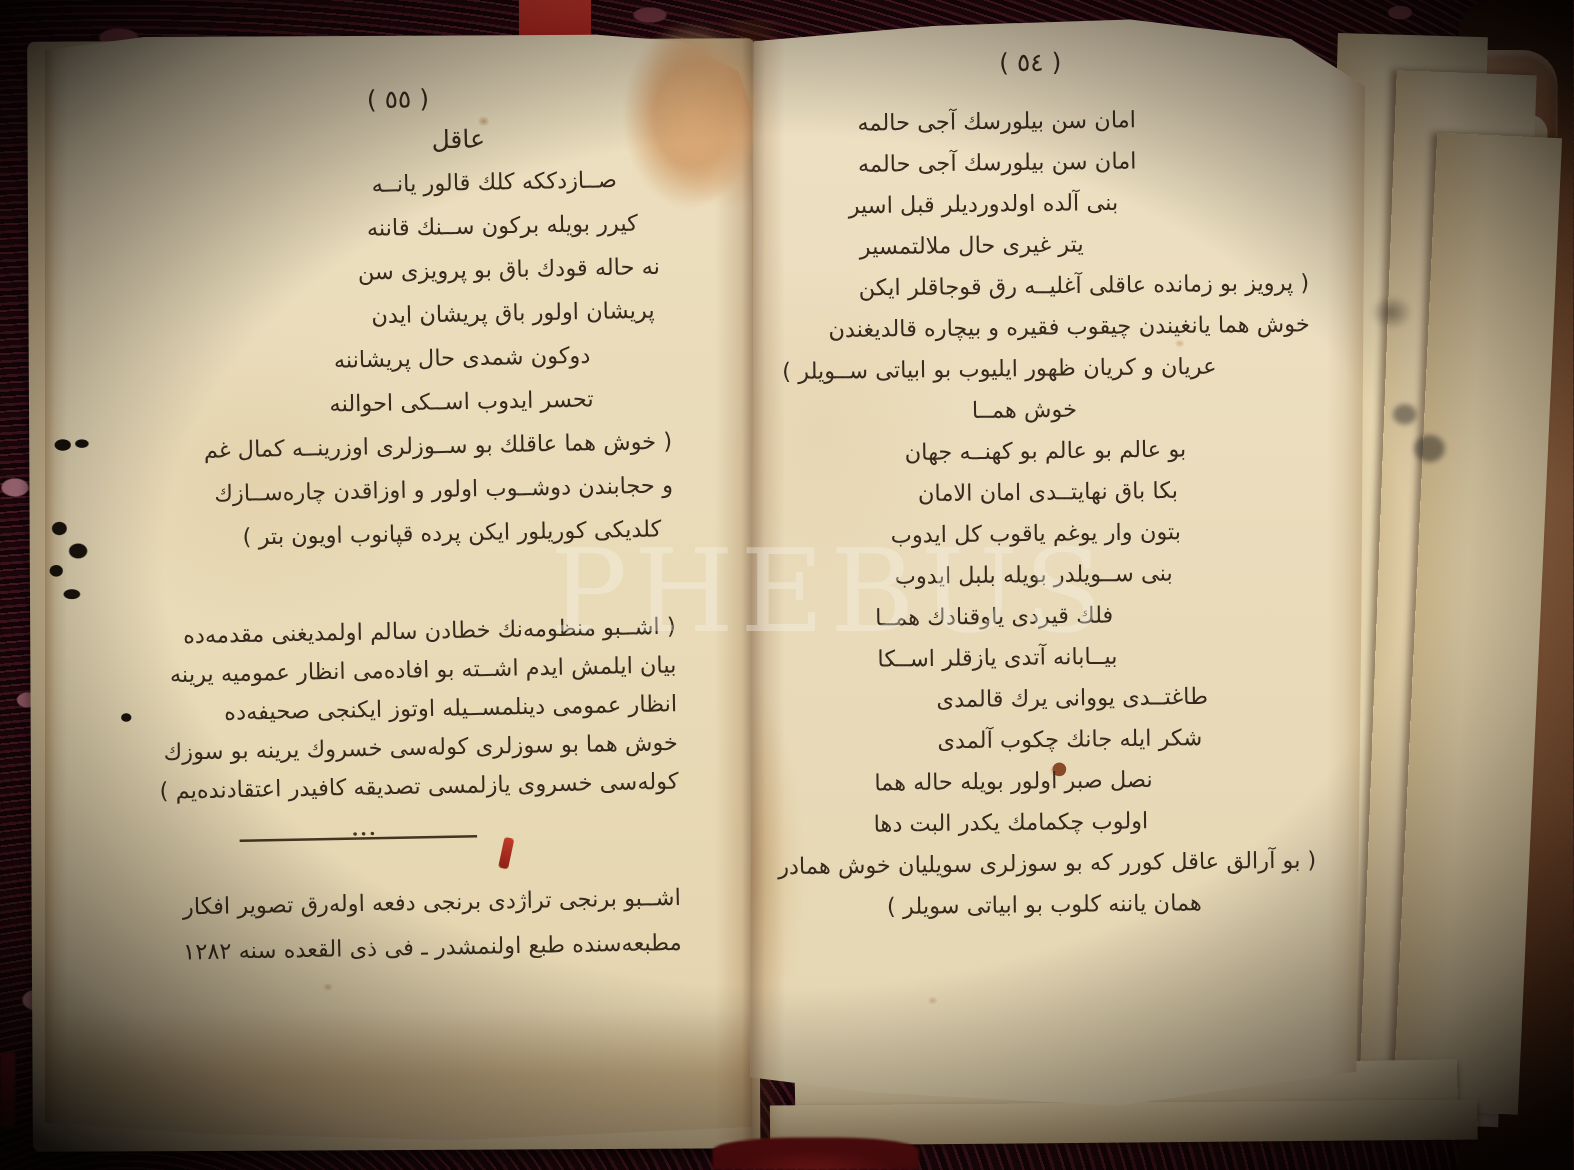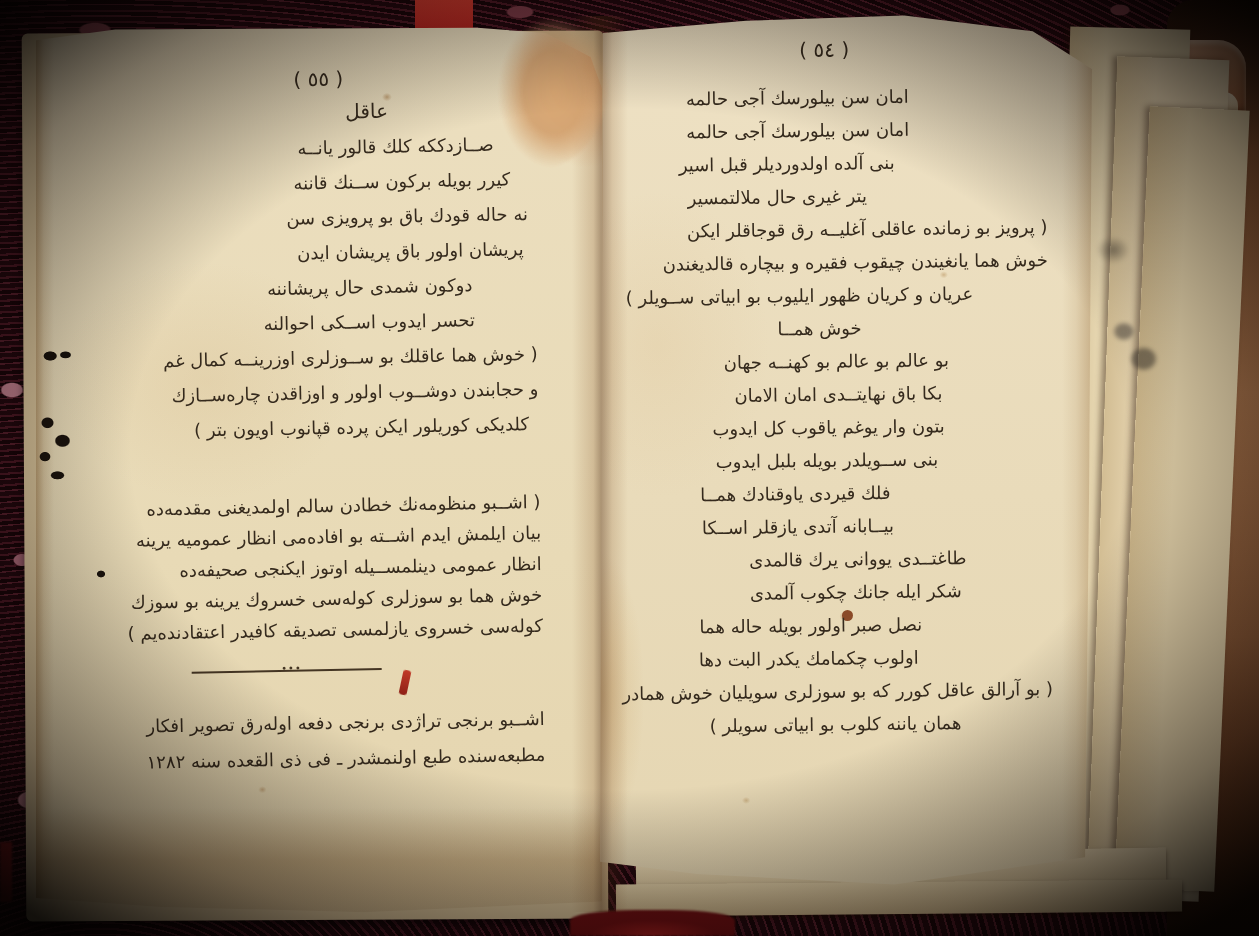--- a/index.html
+++ b/index.html
@@ -241,13 +241,14 @@
     <div class="divider">
       <span class="orn">•••</span>
     </div>
     <div class="colo-block">
       <div class="line colo">اشــبو برنجی تراژدی برنجی دفعه اوله‌رق تصویر افکار</div>
       <div class="line colo">مطبعه‌سنده طبع اولنمشدر ـ فی ذی القعده سنه ١٢٨٢</div>
     </div>
   </div>
 
   <div class="vignette"></div>
+  <div class="watermark">PHEBUS</div>
 </div>
 
 </body></html>

